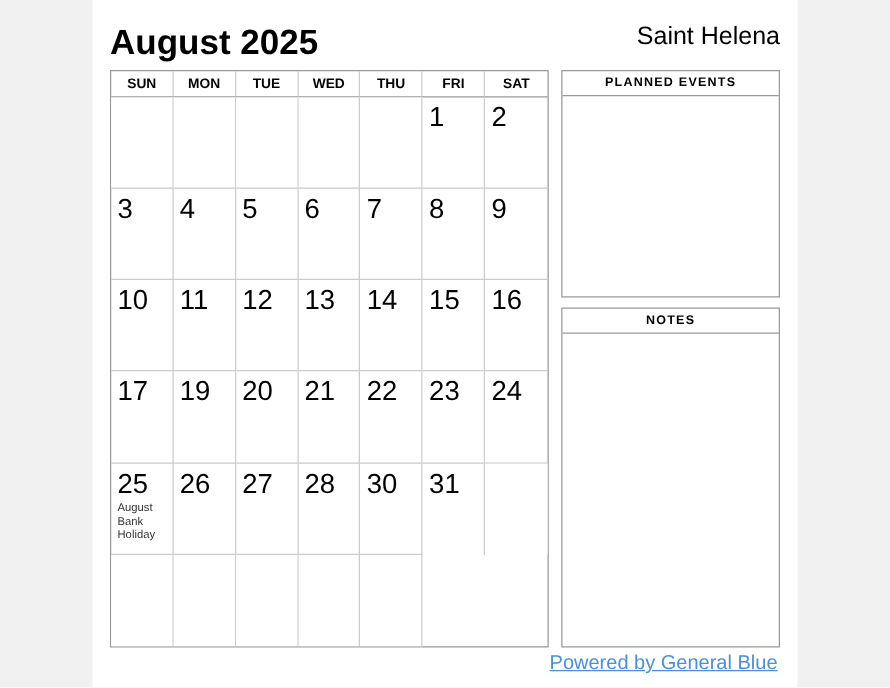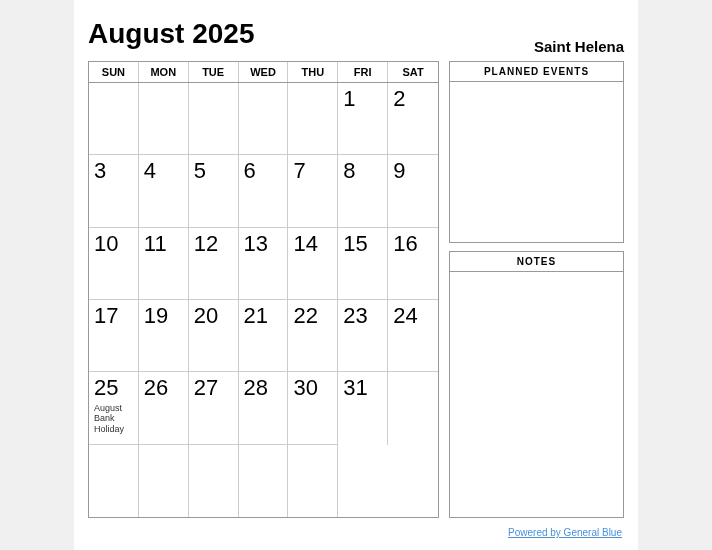--- a/index.html
+++ b/index.html
@@ -26,24 +26,24 @@
       justify-content: space-between;
       align-items: flex-start;
       margin-bottom: 6px;
     }
     .month-title {
       font-size: 28px;
       font-weight: bold;
       color: #000;
     }
     .region-title {
-      font-size: 15px;
-      font-weight: bold;
-      color: #000;
-      margin-top: 20px;
+      font-size: 20px;
+      font-weight: normal;
+      color: #000;
+      margin-top: 0;
     }
     .main-area {
       display: flex;
       flex: 1;
       gap: 10px;
     }
     .calendar-section {
       flex: 1;
       border: 1px solid #999;
       display: flex;
@@ -129,21 +129,21 @@
     }
     .notes-content {
       min-height: 160px;
     }
     .footer {
       text-align: right;
       margin-top: 4px;
       padding-right: 2px;
     }
     .footer a {
-      font-size: 10px;
+      font-size: 16px;
       color: #4a90d9;
     }
   </style>
 </head>
 <body>
 
 <div class="page">
   <div class="header">
     <div class="month-title">August 2025</div>
     <div class="region-title">Saint Helena</div>

